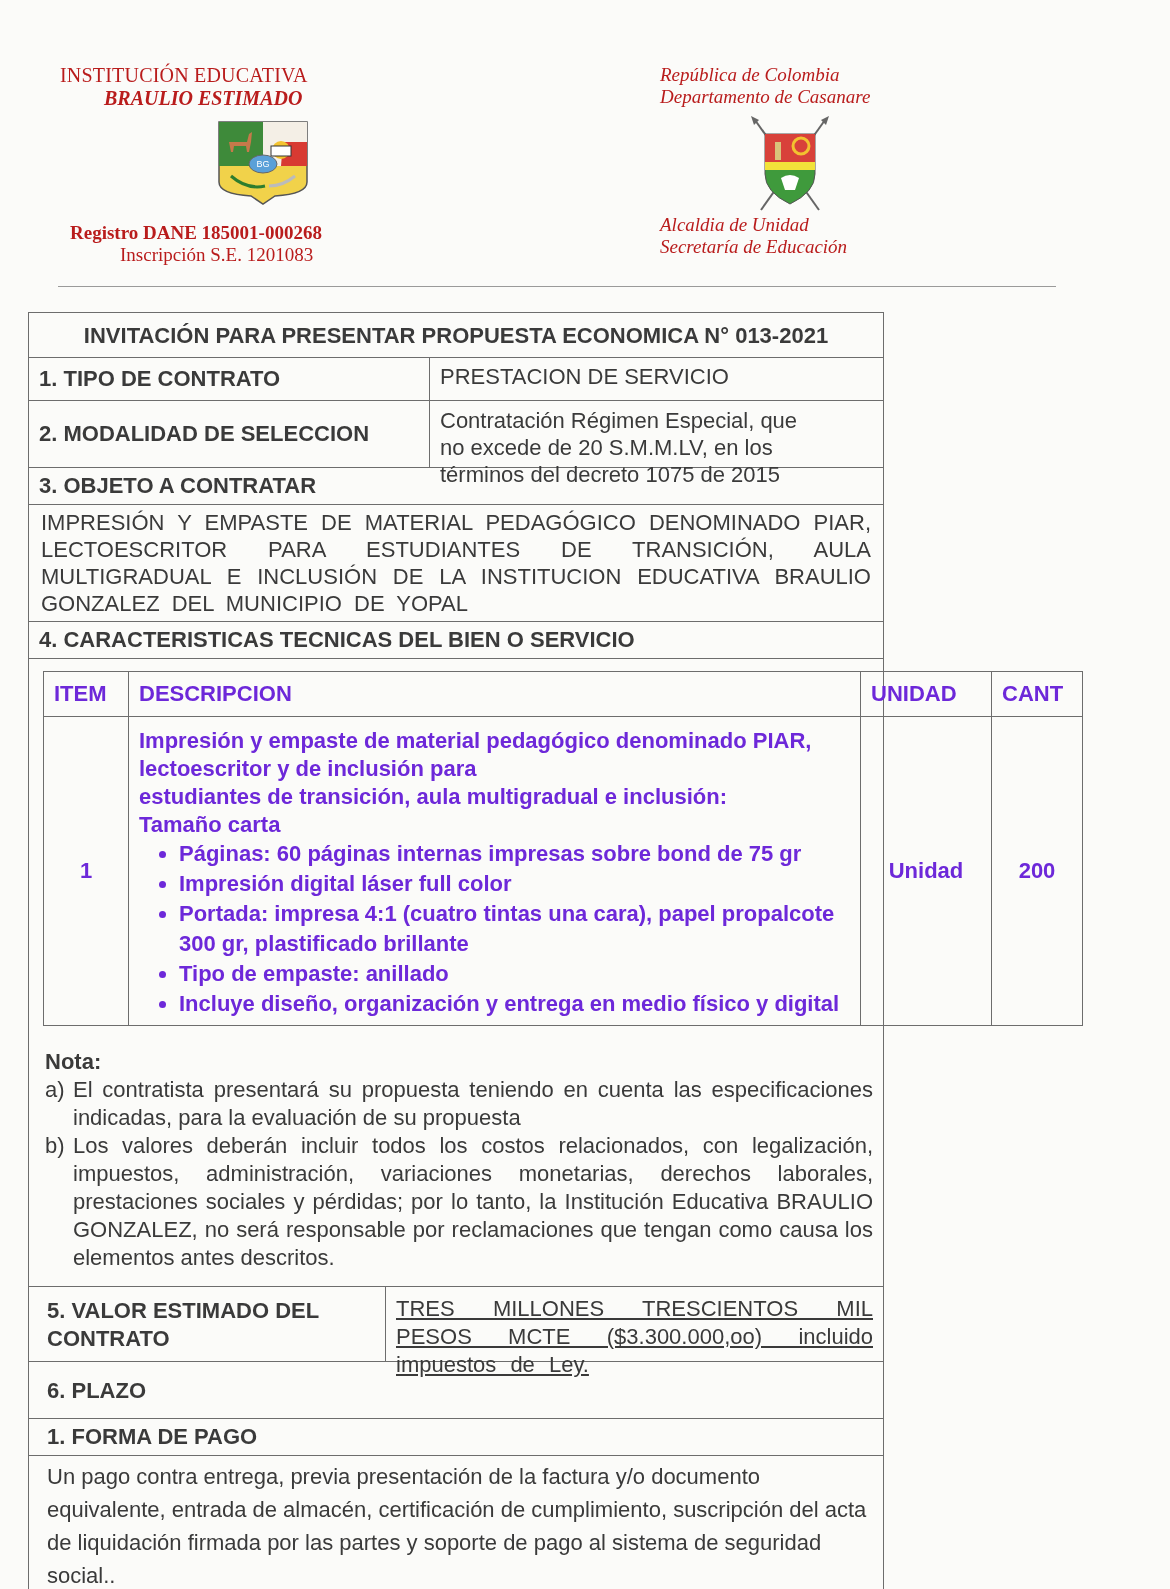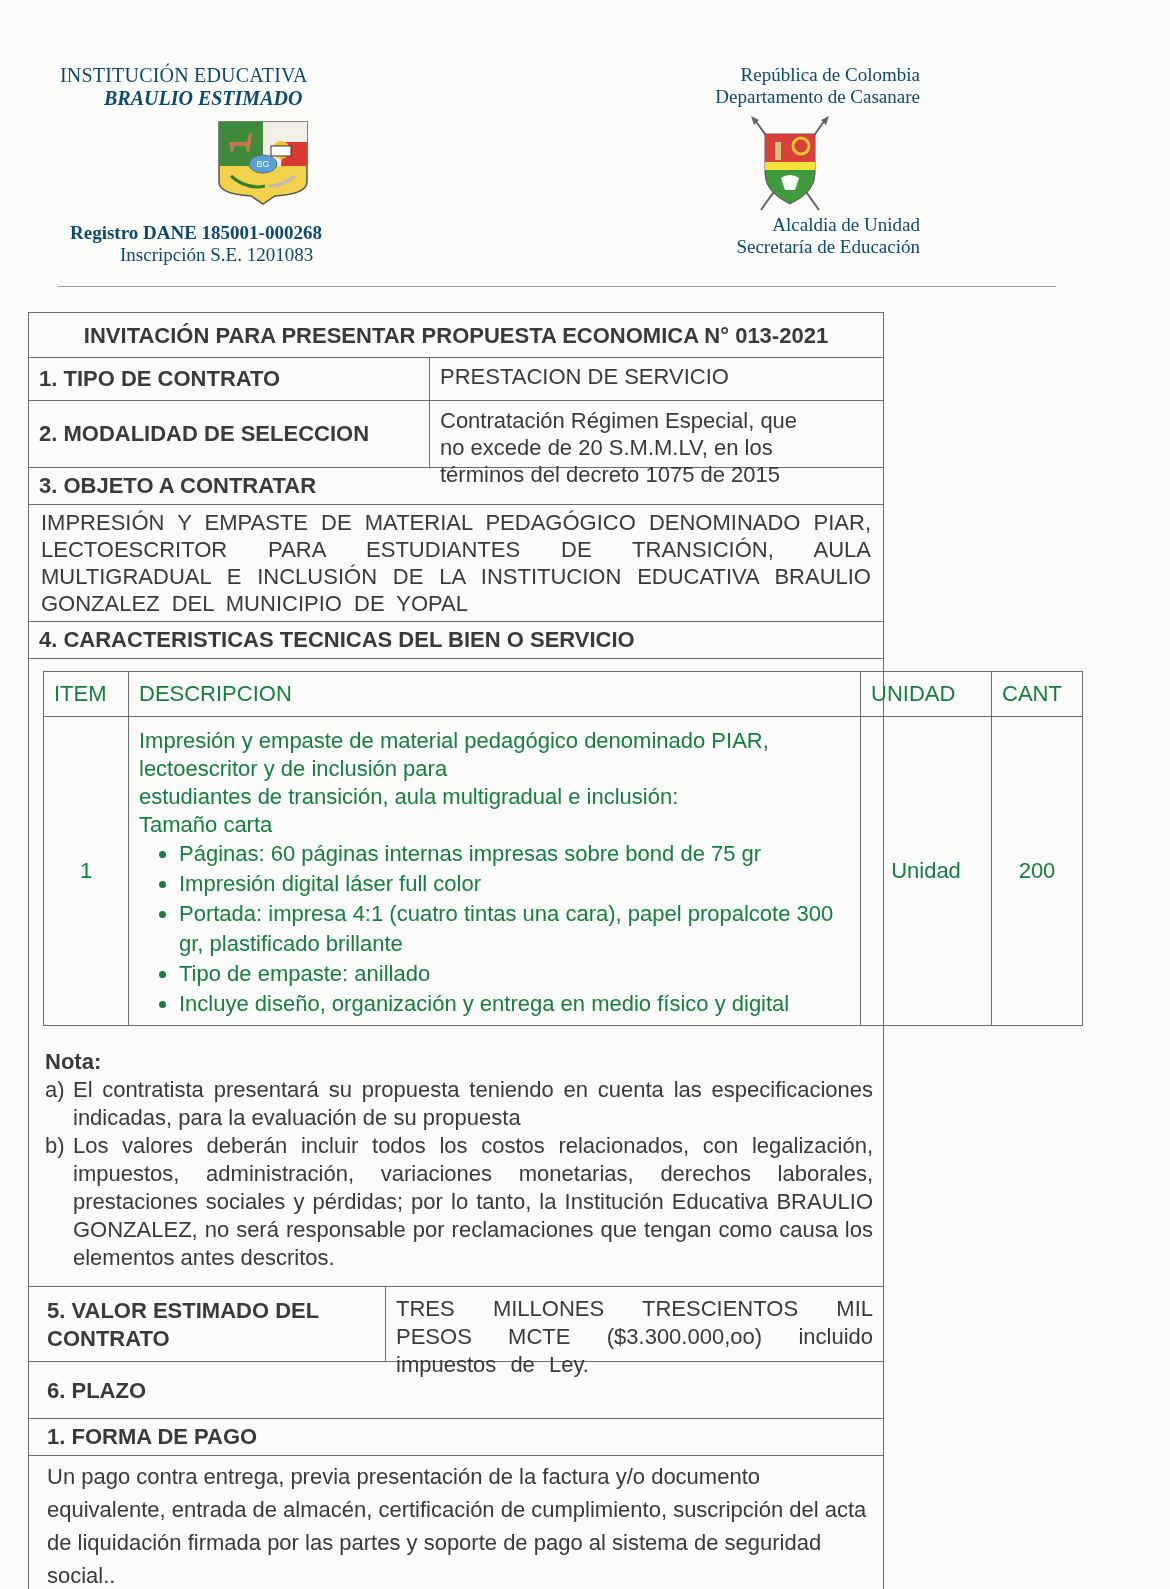--- a/index.html
+++ b/index.html
@@ -1,46 +1,46 @@
 <!DOCTYPE html>
 <html><head>
 <meta charset="utf-8">
 <style>
   html, body { margin: 0; padding: 0; }
   body {
     width: 1170px; height: 1589px; background: #fbfbf9; position: relative; overflow: hidden;
     font-family: "Liberation Sans", sans-serif; color: #3a3a3a;
   }
-  .serif { font-family: "Liberation Serif", serif; color: #0c4a6e; }
+  .serif { font-family: "Liberation Serif", serif; color: #b91c1c; }
   .hdr-left { position: absolute; left: 60px; top: 64px; width: 290px; text-align: center; }
   .hdr-left .l1 { font-size: 20px; letter-spacing: 0.2px; text-align: left; }
   .hdr-left .l2 { font-size: 20px; font-weight: bold; font-style: italic; margin-left: 0; text-align: left; padding-left: 44px; }
   .hdr-left .reg { font-size: 19px; text-align: left; margin-top: 12px; padding-left: 10px; font-weight: bold; }
   .hdr-left .ins { font-size: 19px; text-align: left; padding-left: 60px; }
   .shield-left { width: 92px; height: 86px; margin: 10px 0 0 116px; }
-  .hdr-right { position: absolute; left: 660px; top: 64px; width: 260px; text-align: right; }
+  .hdr-right { position: absolute; left: 660px; top: 64px; width: 260px; text-align: left; font-style: italic; }
   .hdr-right .l1, .hdr-right .l2 { font-size: 19px; }
   .hdr-right .l3 { font-size: 19px; margin-top: 0; }
   .hdr-right .l4 { font-size: 19px; }
   .shield-right { width: 90px; height: 100px; margin: 6px auto 0 auto; display: block; }
   .rule { position: absolute; left: 58px; top: 286px; width: 998px; height: 1px; background: #9a9a9a; }
 
   .frame { position: absolute; left: 28px; top: 312px; width: 856px; }
   .row { border: 1.5px solid #6d6d6d; border-top: none; display: flex; background: transparent; }
   .row.first { border-top: 1.5px solid #6d6d6d; }
   .cell { padding: 4px 10px; box-sizing: border-box; }
   .cell + .cell { border-left: 1.5px solid #6d6d6d; }
   .title { font-weight: bold; font-size: 22px; text-align: center; width: 100%; padding: 10px 0 8px 0; color: #3a3a3a; }
   .lbl { font-weight: bold; font-size: 22px; }
   .val { font-size: 22px; }
-  .just { text-align: justify; text-align-last: left; }
+  .just { text-align: justify; text-align-last: left; text-decoration: underline; }
   .obj { font-size: 22px; line-height: 27px; padding: 4px 12px 4px 12px; text-align: justify; word-spacing: 6px; }
 
   .items { margin: 12px 2px 0 14px; border-collapse: collapse; width: 1040px; }
-  .items th, .items td { border: 1.5px solid #6d6d6d; font-size: 22px; font-weight: normal; color: #15803d; }
+  .items th, .items td { border: 1.5px solid #6d6d6d; font-size: 22px; font-weight: bold; color: #6d28d9; }
   .items th { padding: 6px 10px; text-align: left; height: 32px; }
   .items td { vertical-align: middle; }
   .items ul { margin: 0; padding-left: 40px; list-style: disc; }
   .items li { line-height: 30px; padding-left: 0; }
   .desc { padding: 10px 10px 6px 10px; line-height: 28px; }
 
   .nota { padding: 22px 10px 14px 16px; font-size: 22px; line-height: 28px; }
   .nota .h { font-weight: bold; }
   .nota .it { display: flex; }
   .nota .it .k { width: 28px; flex: none; }

